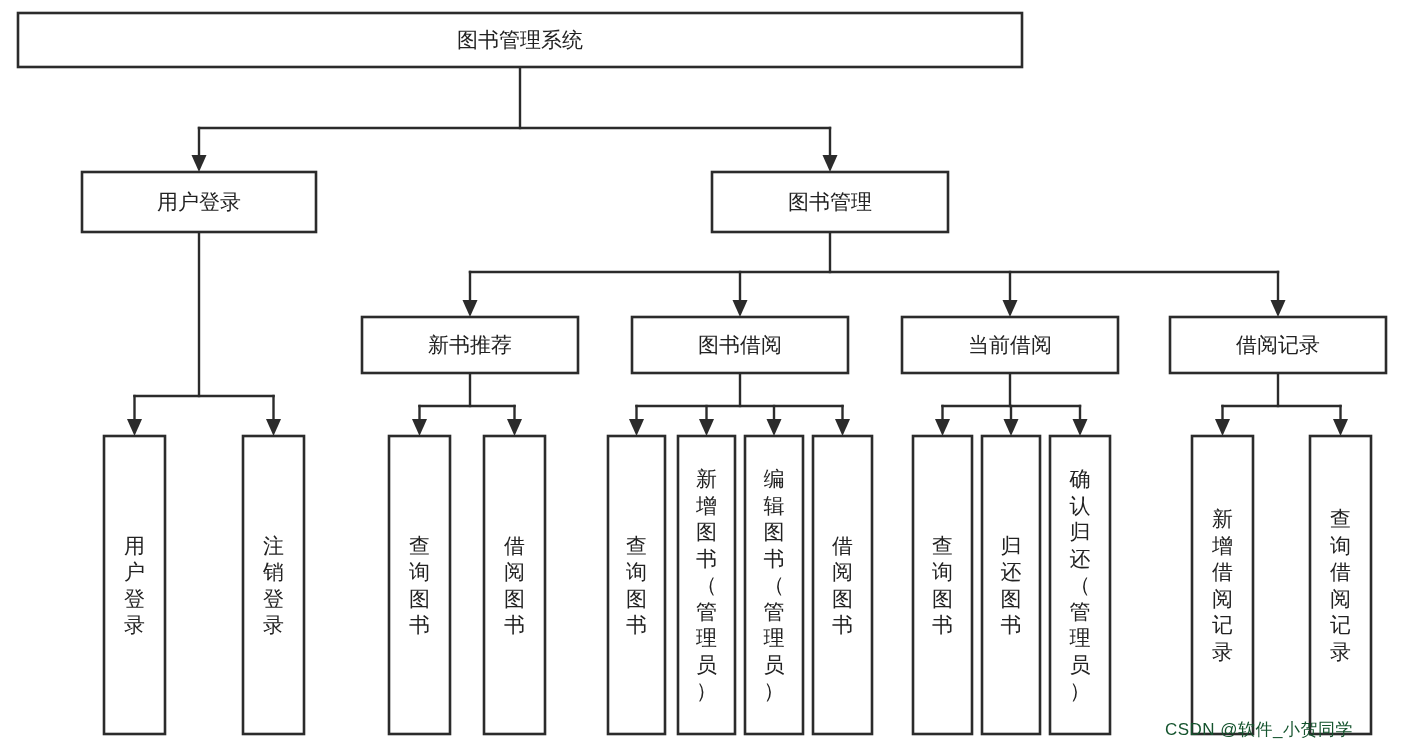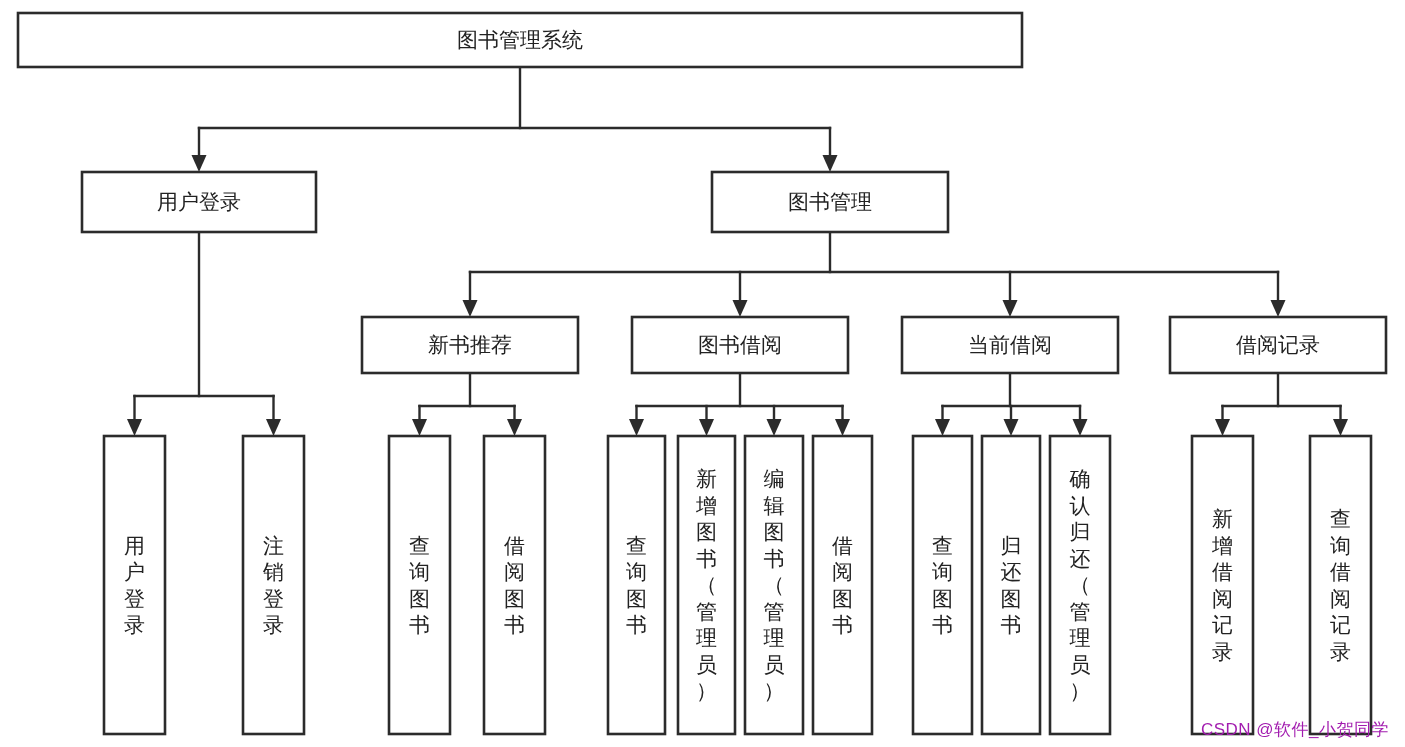--- a/index.html
+++ b/index.html
@@ -12,21 +12,20 @@
     width: 1405px;
     height: 747px;
     font-family: "Liberation Sans", "DejaVu Sans", sans-serif;
     overflow: hidden;
     position: relative;
   }
   #diagram-root {
     position: relative;
     width: 1361px;
     height: 747px;
-    padding-left: 36px;
   }
   svg#diagram-svg {
     position: absolute;
     top: 0;
     left: 0;
     width: 1405px;
     height: 747px;
     display: block;
   }
   .node-box {
@@ -56,21 +55,21 @@
     font-size: 21px;
     fill: #222222;
     text-anchor: middle;
   }
   .watermark-text {
     position: absolute;
     right: 8px;
     bottom: 6px;
     font-family: "Liberation Sans", "DejaVu Sans", sans-serif;
     font-size: 17px;
-    color: #a21caf;
+    color: #14532d;
     letter-spacing: 0.5px;
     white-space: nowrap;
     user-select: none;
   }
 </style>
 </head>
 <body>
 
 <div id="diagram-root">
   <svg id="diagram-svg" viewBox="0 0 1405 747" xmlns="http://www.w3.org/2000/svg">

